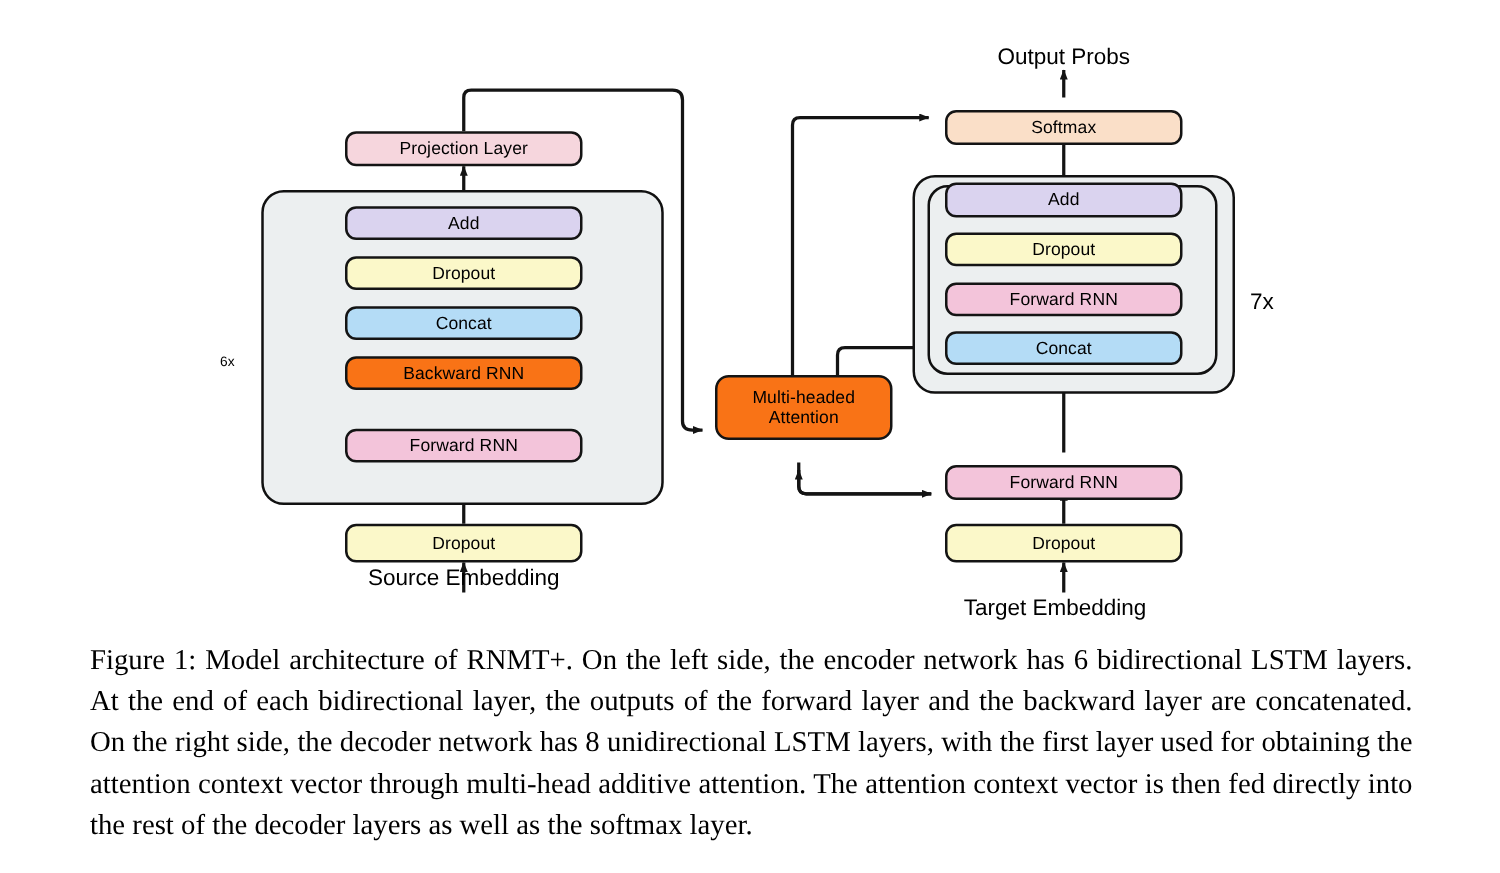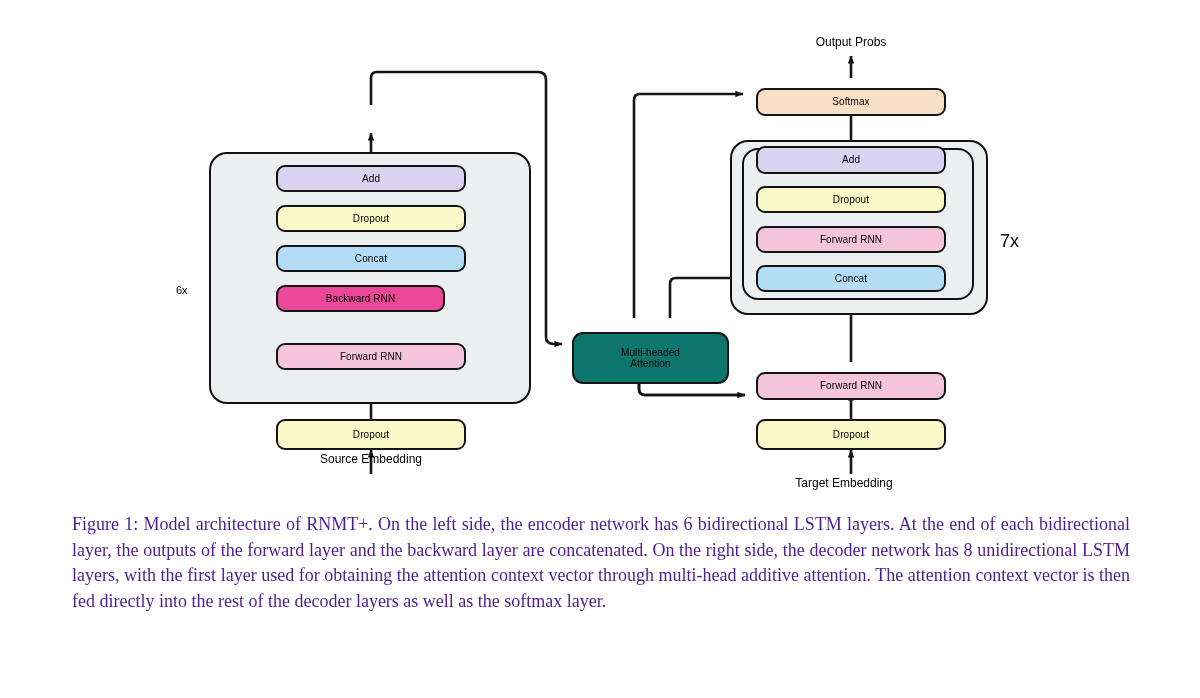--- a/index.html
+++ b/index.html
@@ -29,45 +29,45 @@
     border-radius:16px;
   }
 
   
   .node{
     position:absolute;
     box-sizing:border-box;
     border:2.3px solid #141414;
     border-radius:9px;
     display:flex;align-items:center;justify-content:center;
-    font-size:10px;
+    font-size:14px;
     line-height:1.12;
     text-align:center;
     white-space:pre-line;
     letter-spacing:.1px;
   }
 
   
   .lbl{
     position:absolute;
-    font-size:12px;
+    font-size:18px;
     color:#000;
     white-space:nowrap;
   }
   .lbl.c{transform:translateX(-50%);}
 
   
   .caption{
     position:absolute;
     left:72px;top:512px;width:1058px;
     font-family:"Liberation Serif", serif;
-    font-size:18px;
+    font-size:23px;
     line-height:1.43;
     text-align:justify;
-    color:#4c1d95;
+    color:#000000;
   }
 </style>
 </head>
 <body>
 
 <div class="page">
 
   <div class="figure">
 
     <svg class="wires" viewBox="0 0 1200 505">
@@ -123,48 +123,51 @@
         <path d="M634,318 L634,100 Q634,94 640,94 L743,94" marker-end="url(#arr)"></path>
 
         <path d="M670,318 L670,284 Q670,278 676,278 L743,278" marker-end="url(#arr)"></path>
       </g>
     </svg>
 
     <div class="panel" style="left:209px;top:152px;width:322px;height:252px;"></div>
 
     <div class="lbl" style="left:176px;top:284px;font-size:11px;">6x</div>
 
+    <div class="node" style="left:276px;top:105px;width:190px;height:28px;background:#f6d6dd;">
+      <span>Projection Layer</span>
+    </div>
 
     <div class="node" style="left:276px;top:165px;width:190px;height:27px;background:#dad3ef;">
       <span>Add</span>
     </div>
 
     <div class="node" style="left:276px;top:205px;width:190px;height:27px;background:#fbf8c9;">
       <span>Dropout</span>
     </div>
 
     <div class="node" style="left:276px;top:245px;width:190px;height:27px;background:#b4dcf6;">
       <span>Concat</span>
     </div>
 
-    <div class="node" style="left:276px;top:285px;width:169px;height:27px;background:#ec4899;">
+    <div class="node" style="left:276px;top:285px;width:190px;height:27px;background:#f97316;">
       <span>Backward RNN</span>
     </div>
 
     <div class="node" style="left:276px;top:343px;width:190px;height:27px;background:#f3c4da;">
       <span>Forward RNN</span>
     </div>
 
     <div class="node" style="left:276px;top:419px;width:190px;height:31px;background:#fbf8c9;">
       <span>Dropout</span>
     </div>
 
     <div class="lbl c" style="left:371px;top:452px;">Source Embedding</div>
 
-    <div class="node" style="left:572px;top:332px;width:157px;height:52px;background:#0f766e;border-radius:11px;">
+    <div class="node" style="left:572px;top:300px;width:142px;height:52px;background:#f97316;border-radius:11px;">
       <span>Multi-headed
 Attention</span>
     </div>
 
     <div class="panel" style="left:730px;top:140px;width:258px;height:175px;"></div>
 
     <div class="panel inner" style="left:742px;top:148px;width:232px;height:152px;"></div>
 
     <div class="lbl" style="left:1000px;top:231px;font-size:18px;">7x</div>
 

